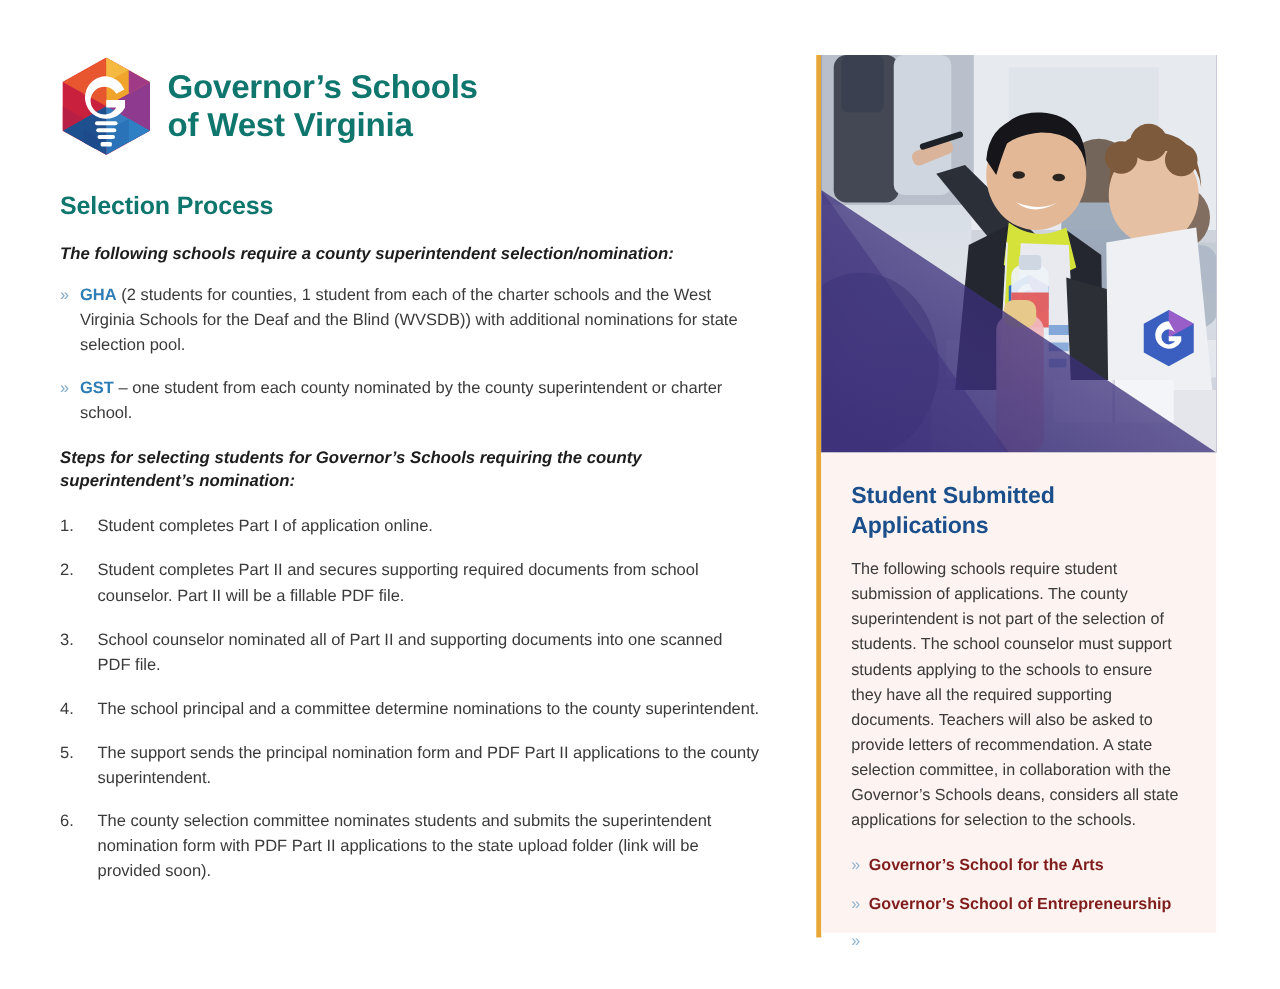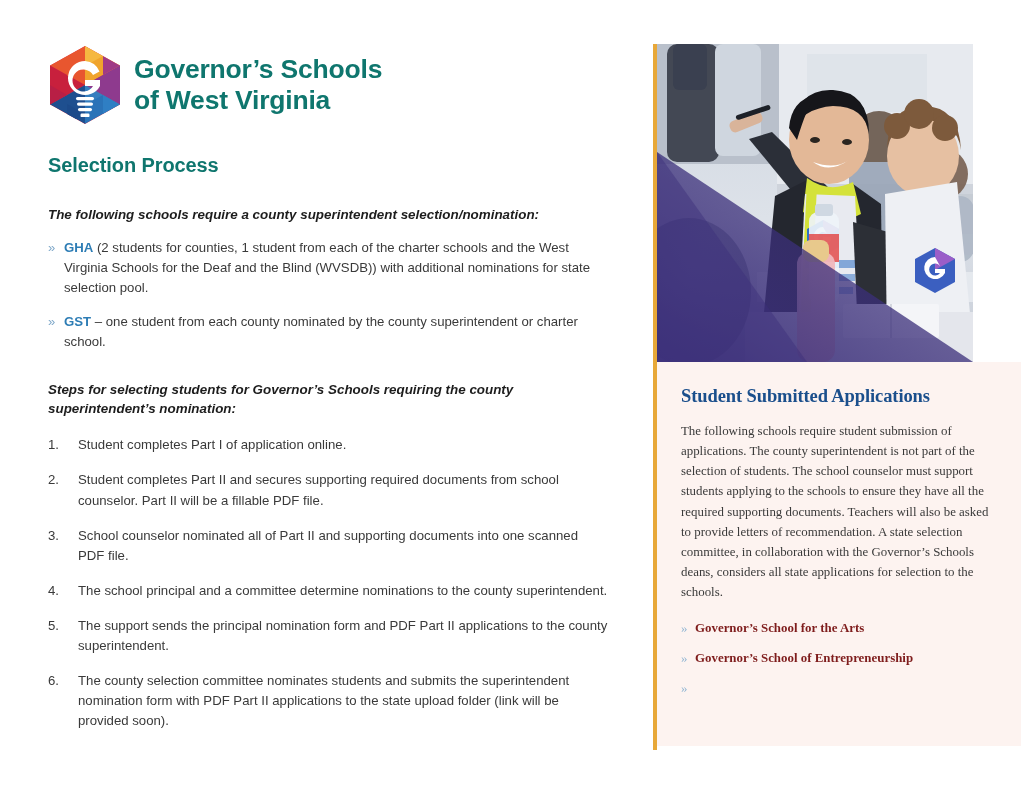--- a/index.html
+++ b/index.html
@@ -53,21 +53,21 @@
     font-weight: bold;
     margin-top: 28px;
     letter-spacing: -0.1px;
   }
   .lead-italic {
     font-weight: bold;
     font-style: italic;
     color: #1d1d1d;
     font-size: 13.4px;
     line-height: 1.42;
-    margin-top: 28px;
+    margin-top: 16px;
   }
 
   
   #chevron-list {
     margin-top: 14px;
   }
   .chev-item {
     display: flex;
     margin-bottom: 14px;
     font-size: 13.2px;
@@ -131,26 +131,25 @@
     overflow: hidden;
     background: #2f2a5c;
   }
   #photo svg { display: block; }
 
   
   #info-panel {
     position: absolute;
     left: 4px;
     top: 318px;
-    width: 364px;
+    width: 316px;
     height: 384px;
     background: #fdf3f0;
     box-sizing: border-box;
     padding: 22px 24px 0 24px;
-    font-family: Liberation Serif, serif;
   }
   #panel-title {
     color: #1b4f8c;
     font-weight: bold;
     font-size: 18.5px;
     line-height: 1.3;
     letter-spacing: -0.1px;
   }
   #panel-body {
     margin-top: 13px;

